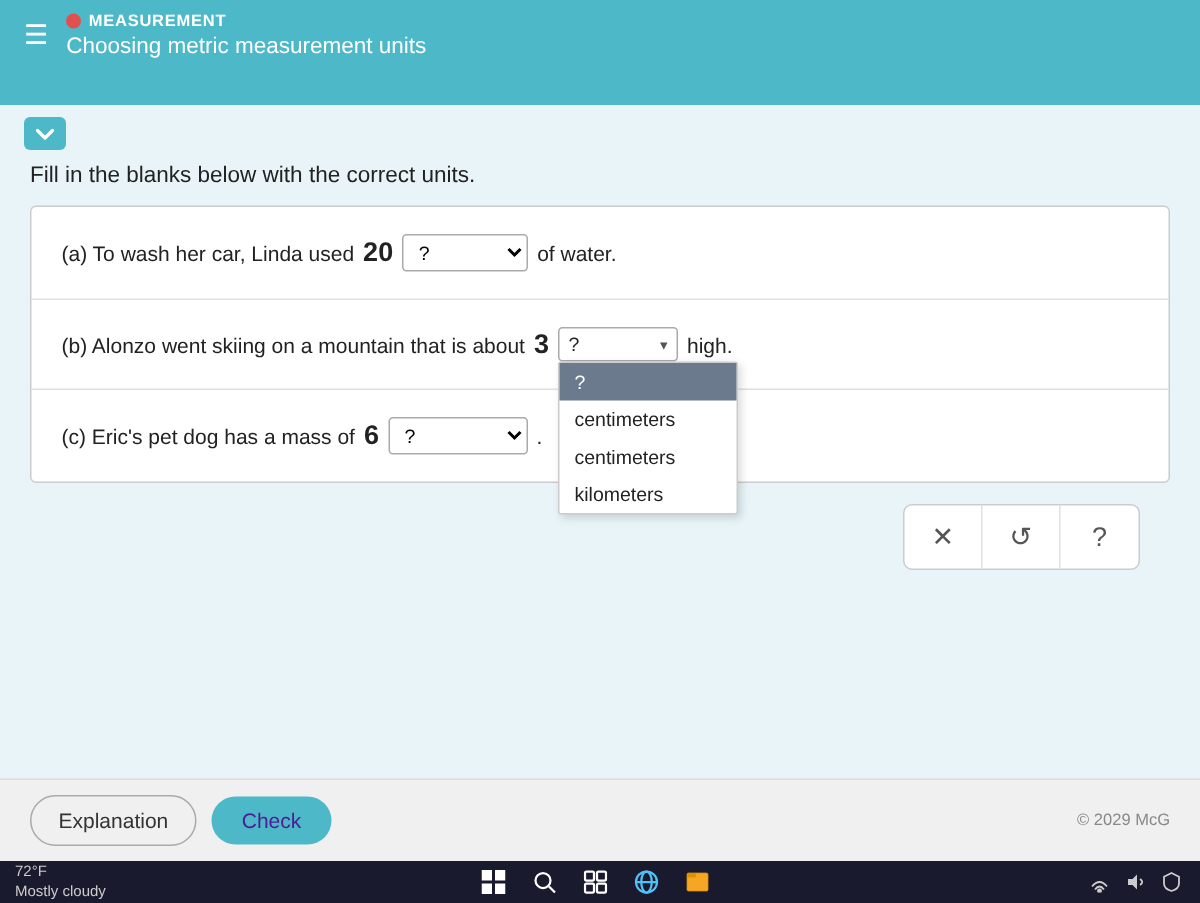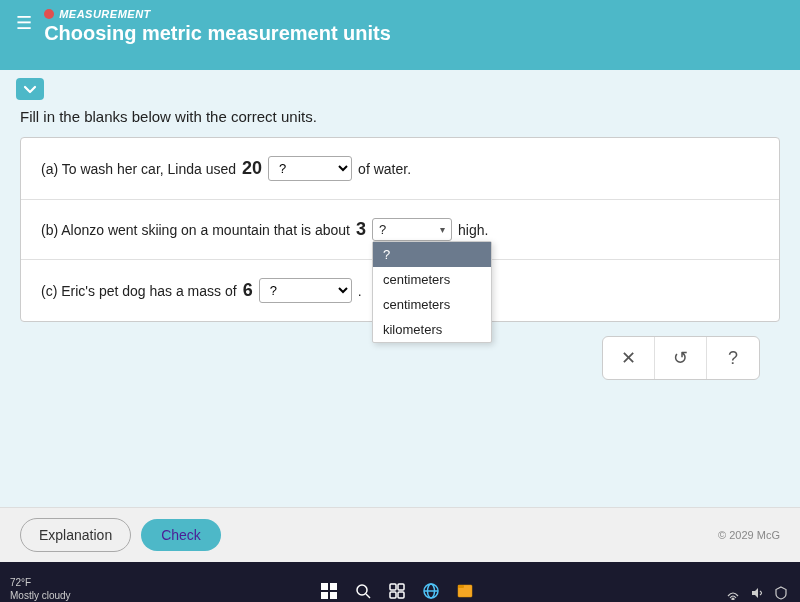--- a/index.html
+++ b/index.html
@@ -33,33 +33,32 @@
       flex-direction: column;
     }
     .measurement-label {
       color: white;
       font-size: 11px;
       font-weight: bold;
       display: flex;
       align-items: center;
       gap: 5px;
       letter-spacing: 0.5px;
-      font-style: italic;
     }
     .circle-icon {
       width: 10px;
       height: 10px;
       border-radius: 50%;
       background: #e05050;
       display: inline-block;
     }
     .page-title {
       color: white;
-      font-size: 20px;
-      font-weight: bold;
+      font-size: 15px;
+      font-weight: normal;
       margin-top: 2px;
     }
 
     
     .chevron-row {
       padding: 8px 16px;
       background: #e8f4f8;
     }
     .chevron-btn {
       background: #4db8c8;
@@ -244,23 +243,23 @@
     }
     .copyright {
       margin-left: auto;
       font-size: 11px;
       color: #888;
     }
 
     
     .taskbar {
       background: #1a1a2e;
-      height: 40px;
-      display: flex;
-      align-items: flex-end;
+      height: 28px;
+      display: flex;
+      align-items: center;
       padding: 0 10px;
       gap: 8px;
       color: white;
       font-size: 12px;
     }
     .taskbar-weather {
       display: flex;
       flex-direction: column;
       font-size: 10px;
       color: #ccc;

